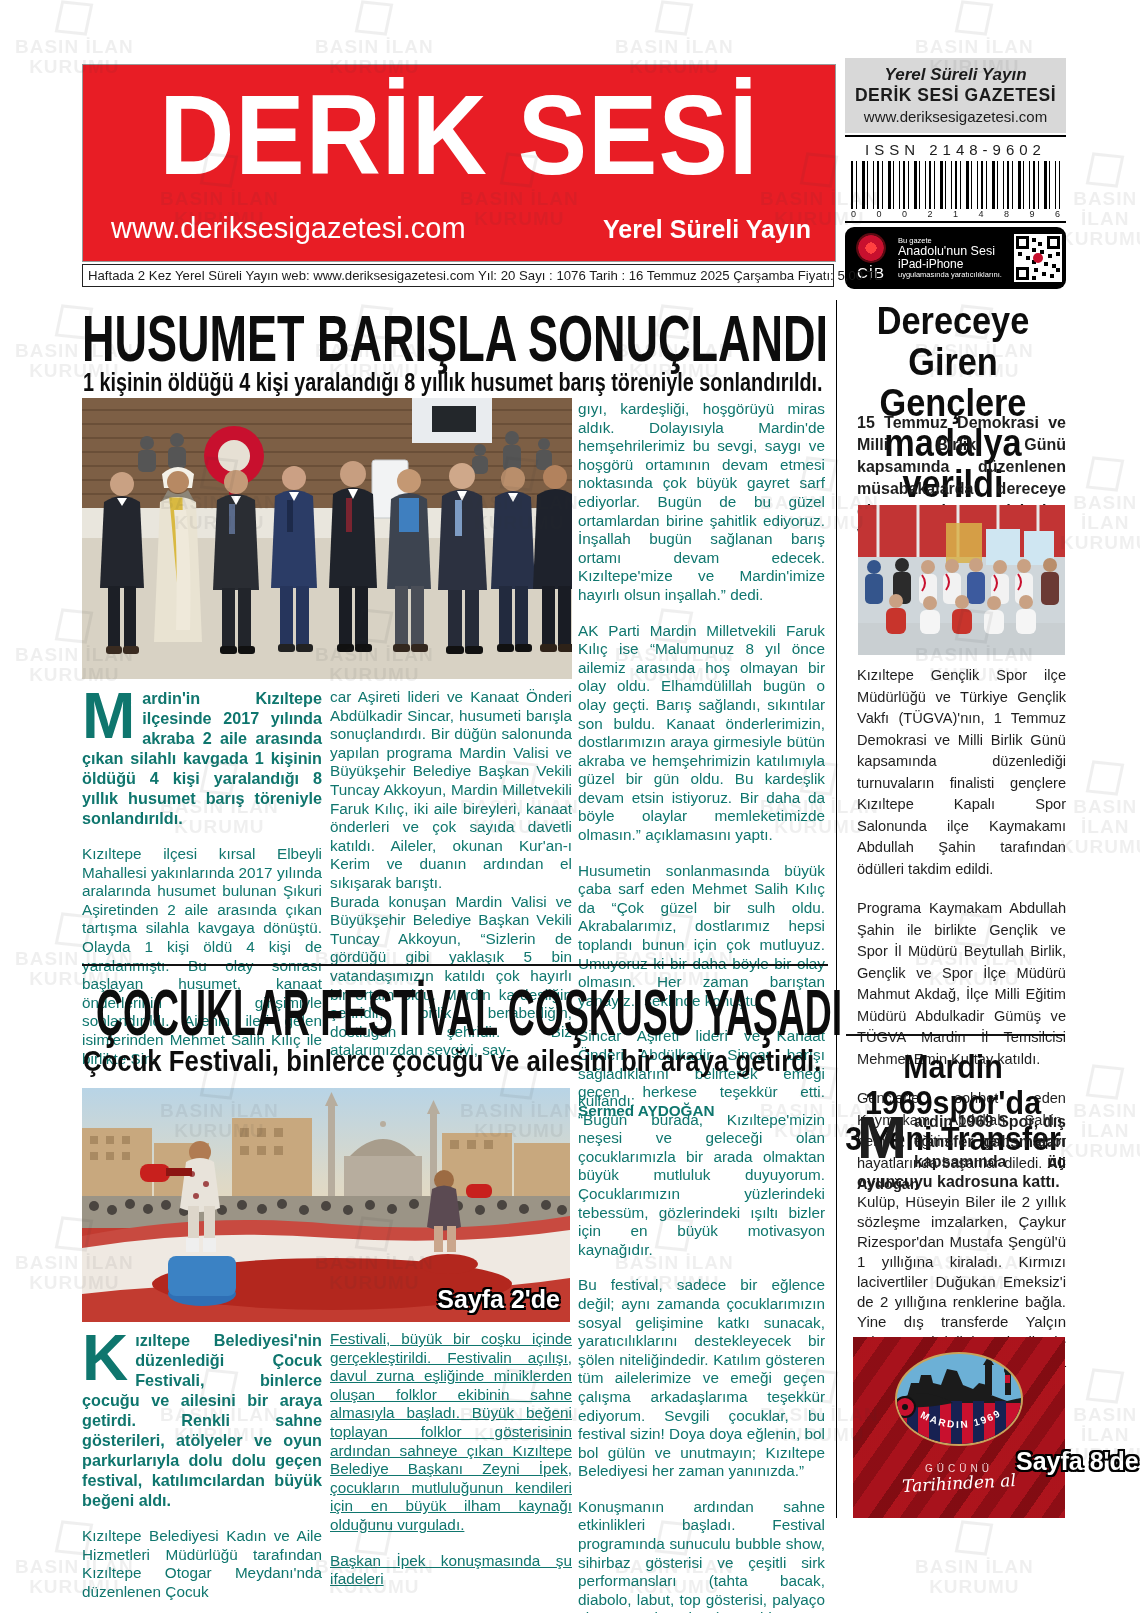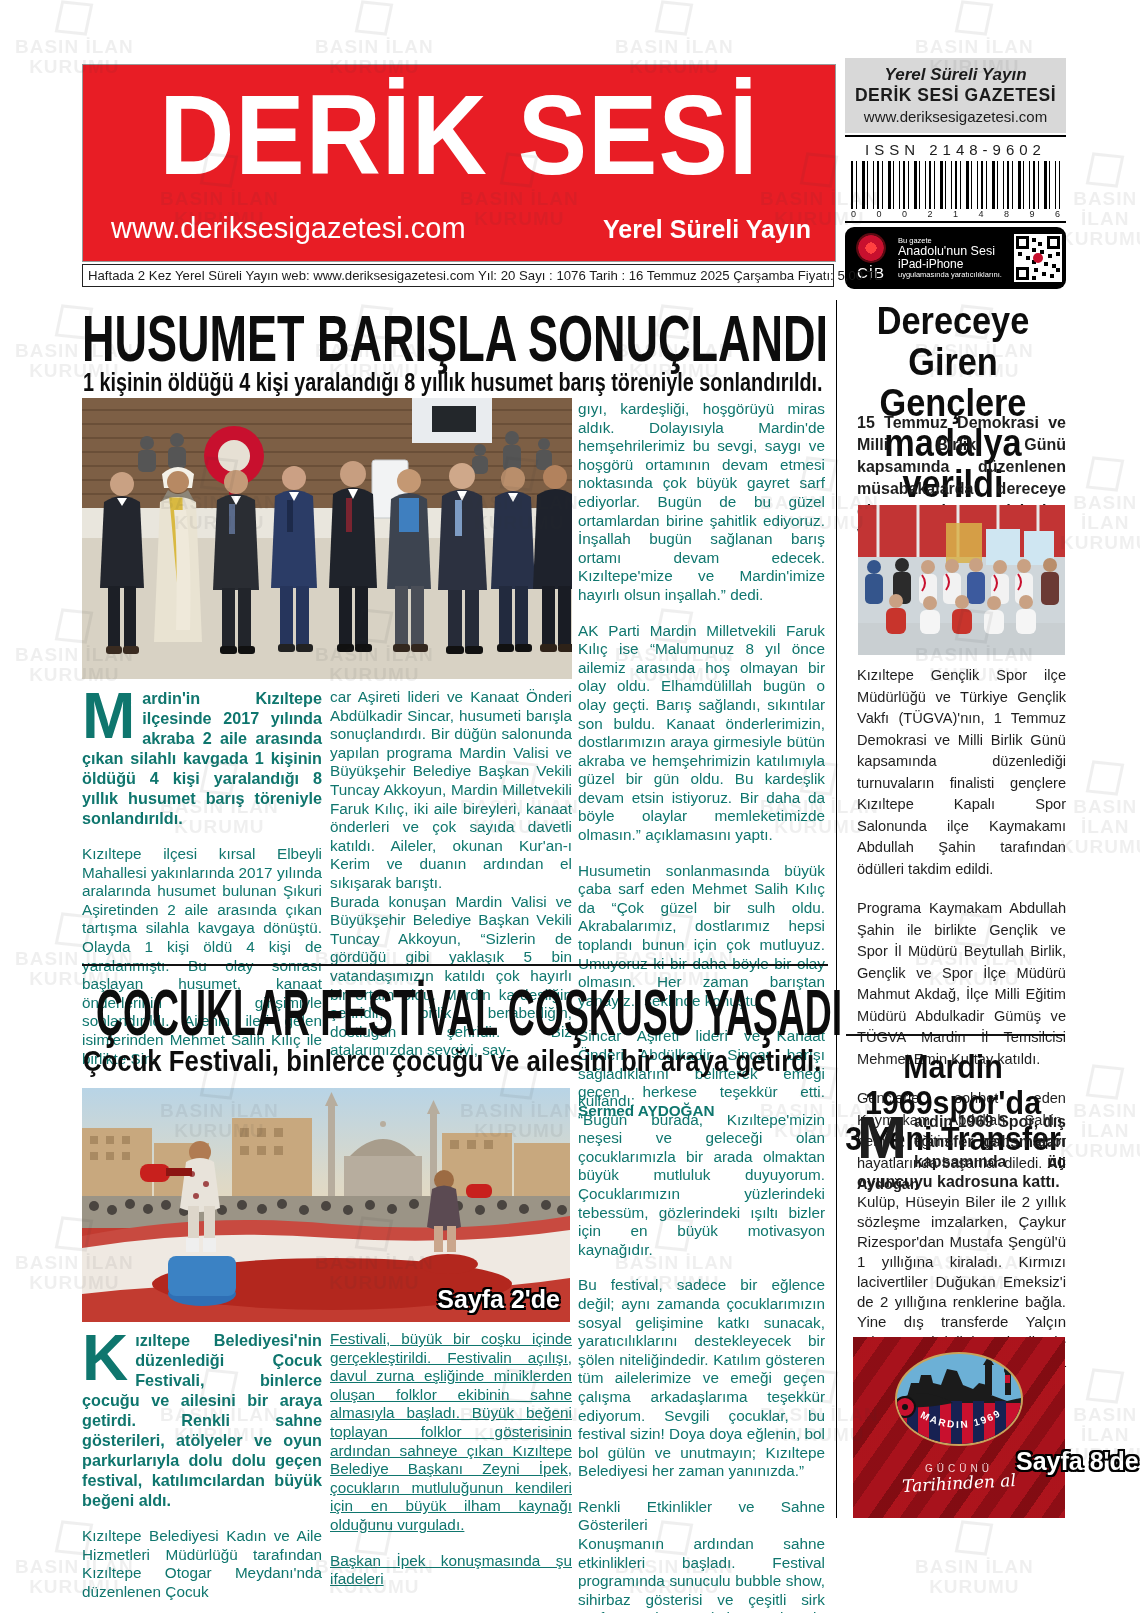--- a/index.html
+++ b/index.html
@@ -473,21 +473,20 @@
         <ellipse cx="366" cy="176" rx="30" ry="10" fill="#b3271e"></ellipse>
       </g>
     </svg>
     <div class="photo-caption" style="right:10px;bottom:8px;">Sayfa 2'de</div>
   </div>
 
   <div class="col" style="left:578px;top:1092px;width:247px;">
     <p class="m0">kullandı:</p>
     <p>“Bugün burada, Kızıltepe'mizin neşesi ve geleceği olan çocuklarımızla bir arada olmaktan büyük mutluluk duyuyorum. Çocuklarımızın yüzlerindeki tebessüm, gözlerindeki ışıltı bizler için en büyük motivasyon kaynağıdır.</p>
     <p>Bu festival, sadece bir eğlence değil; aynı zamanda çocuklarımızın sosyal gelişimine katkı sunacak, yaratıcılıklarını destekleyecek bir şölen niteliğindedir. Katılım gösteren tüm ailelerimize ve emeği geçen çalışma arkadaşlarıma teşekkür ediyorum. Sevgili çocuklar, bu festival sizin! Doya doya eğlenin, bol bol gülün ve unutmayın; Kızıltepe Belediyesi her zaman yanınızda.”</p>
-    <p class="m0">Renkli Etkinlikler ve Sahne Gösterileri</p>
     <p>Konuşmanın ardından sahne etkinlikleri başladı. Festival programında sunuculu bubble show, sihirbaz gösterisi ve çeşitli sirk performansları (tahta bacak, diabolo, labut, top gösterisi, palyaço clown, çember show) yer aldı.</p>
   </div>
 
   <div class="col" style="left:82px;top:1330px;width:240px;">
     <p class="leadp"><span class="dropcap">K</span><span>ızıltepe Belediyesi'nin düzenlediği Çocuk Festivali, binlerce çocuğu ve ailesini bir araya getirdi. Renkli sahne gösterileri, atölyeler ve oyun parkurlarıyla dolu dolu geçen festival, katılımcılardan büyük beğeni aldı.</span></p>
     <p>Kızıltepe Belediyesi Kadın ve Aile Hizmetleri Müdürlüğü tarafından Kızıltepe Otogar Meydanı'nda düzenlenen Çocuk</p>
   </div>
 
   <div class="col" style="left:330px;top:1330px;width:242px;text-decoration:underline;">
     <p>Festivali, büyük bir coşku içinde gerçekleştirildi. Festivalin açılışı, davul zurna eşliğinde miniklerden oluşan folklor ekibinin sahne almasıyla başladı. Büyük beğeni toplayan folklor gösterisinin ardından sahneye çıkan Kızıltepe Belediye Başkanı Zeyni İpek, çocukların mutluluğunun kendileri için en büyük ilham kaynağı olduğunu vurguladı.</p>

